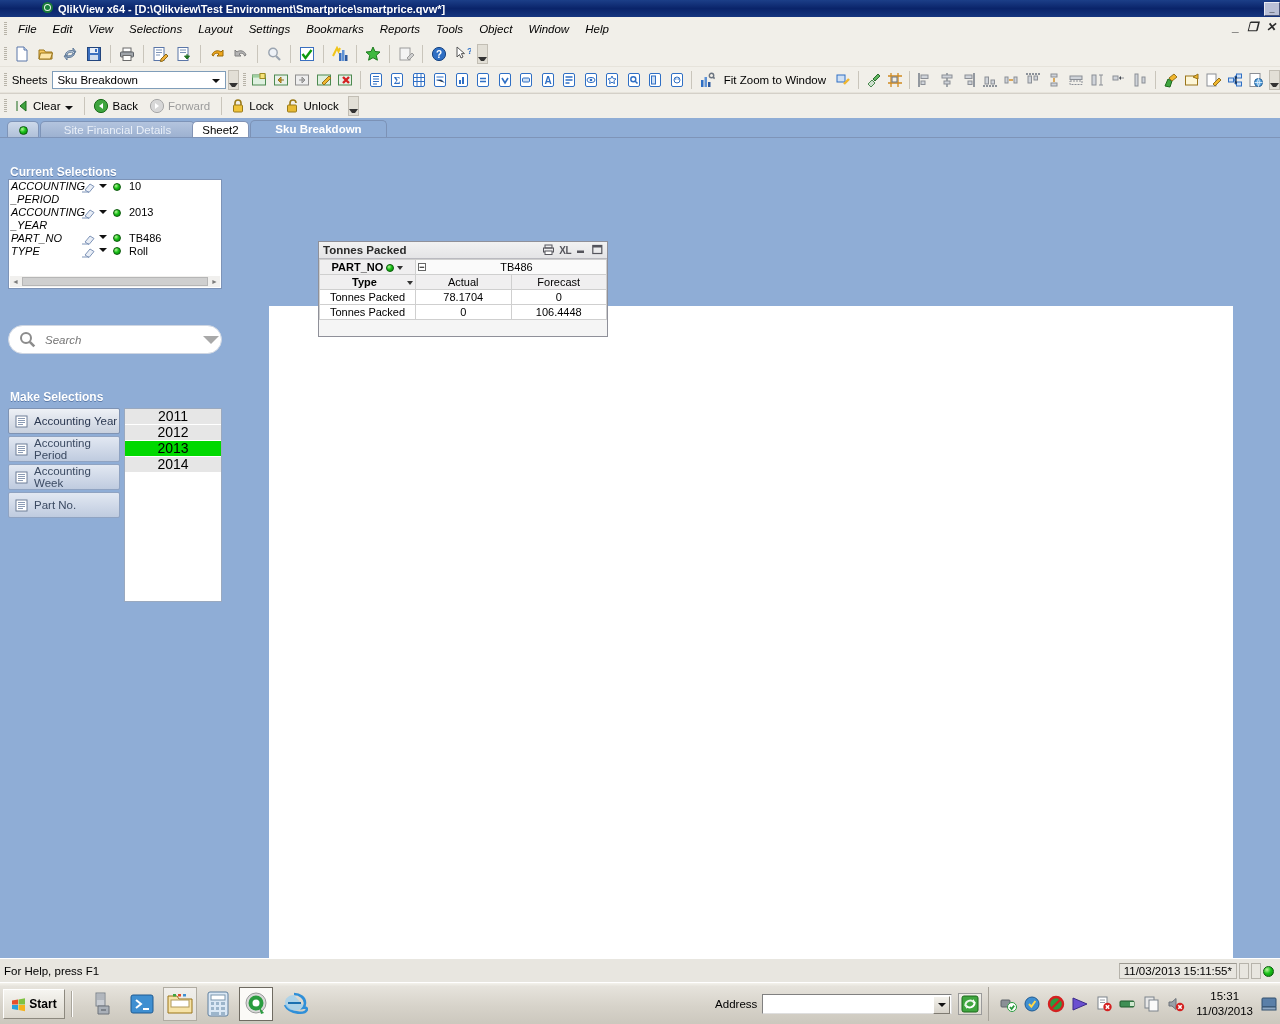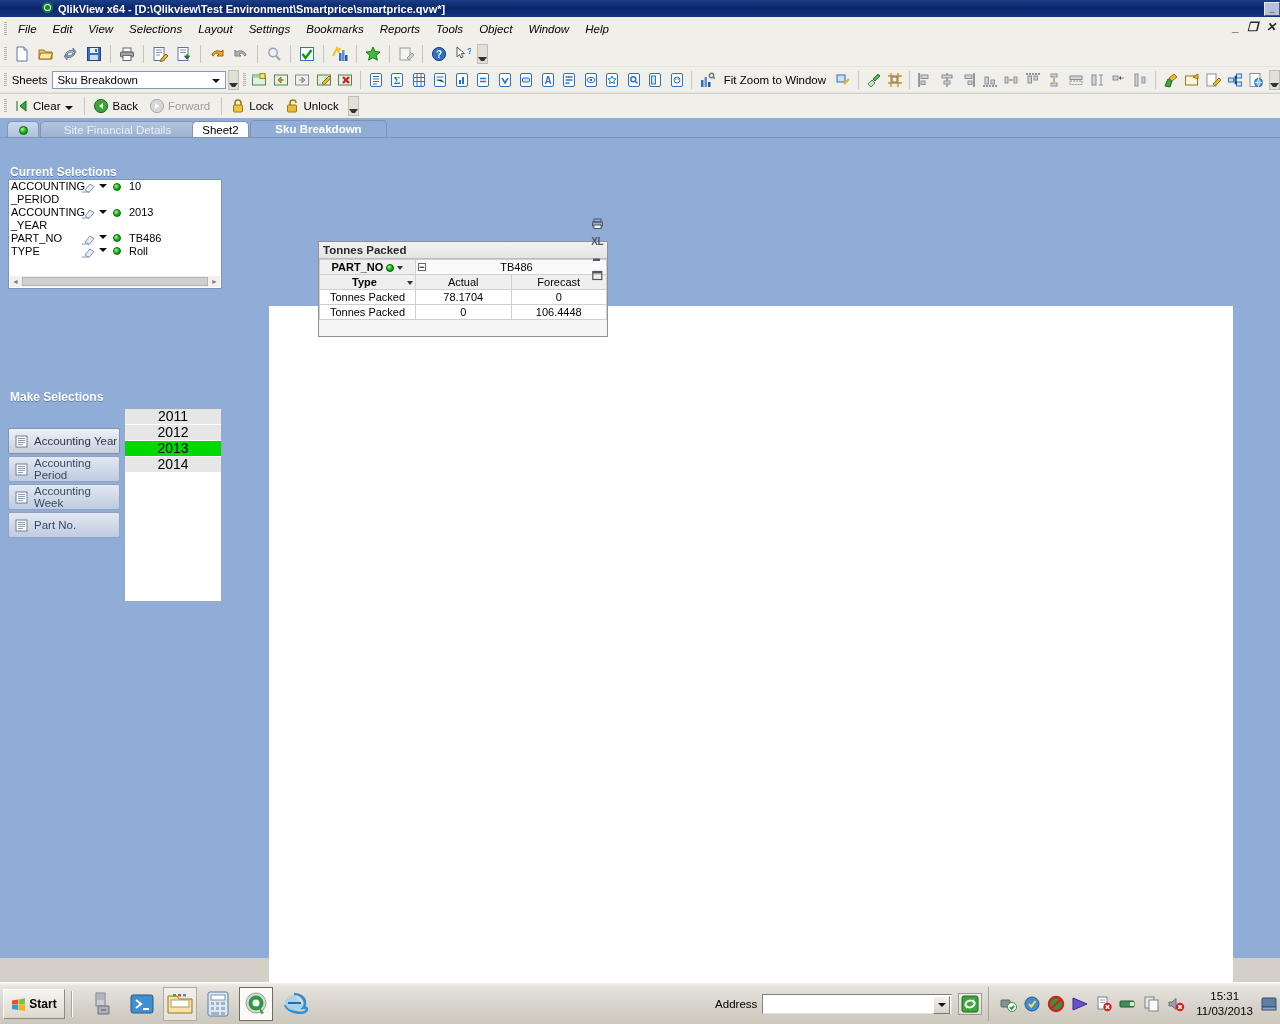--- a/index.html
+++ b/index.html
@@ -98,21 +98,21 @@
 
   
   .sec-title{position:absolute;font-weight:bold;font-size:12px;color:#ffffff;text-shadow:0 1px 0 #5d7cab;}
   .cs-box{
     position:absolute;left:8px;top:179px;width:214px;height:110px;
     background:#fff;border:1px solid #7d93b7;box-sizing:border-box;
   }
   .cs-row{display:flex;align-items:flex-start;font-size:11px;line-height:13px;height:26px;}
   .cs-row.short{height:13px;}
   .cs-name{width:70px;padding-left:2px;color:#000;}
-  .cs-name span{display:block;}
+  .cs-name span{display:block;font-style:italic;}
   .cs-eraser{width:18px;display:flex;align-items:flex-start;padding-top:1px;}
   .cs-caret{width:14px;display:flex;align-items:flex-start;padding-top:4px;}
   .cs-state{width:16px;display:flex;align-items:flex-start;padding-top:3px;}
   .cs-sm-dot{width:8px;height:8px;border-radius:50%;
     background:radial-gradient(circle at 33% 30%,#b9f59a,#19c219 45%,#0a7d0a);border:1px solid #0a5c0a;box-sizing:border-box;}
   .cs-val{flex:1;}
   .cs-scroll{position:absolute;left:1px;bottom:1px;width:210px;height:11px;background:#f1f0ee;display:flex;align-items:center;}
   .cs-scroll .sbar{flex:1;height:9px;background:#cfcfcf;border:1px solid #b6b6b6;box-sizing:border-box;margin:0 1px;}
   .cs-scroll .sarr{width:11px;text-align:center;font-size:7px;color:#7c7c7c;}
 
@@ -125,21 +125,21 @@
   .searchbox .sph{flex:1;margin-left:7px;font-style:italic;color:#9a9a9a;font-size:11.5px;}
   .searchbox .sdd{margin-right:12px;width:0;height:0;border-left:8px solid transparent;border-right:8px solid transparent;border-top:8px solid #a9a9a9;}
 
   .selbtns{position:absolute;left:8px;top:408px;width:112px;}
   .selbtn{
     width:112px;height:26px;margin-bottom:2px;box-sizing:border-box;
     background:linear-gradient(to bottom,#e2e8f2,#bfcbdf);
     border:1px solid #8fa3c2;border-radius:2px;
     display:flex;align-items:center;font-size:11.5px;color:#3b4a62;
   }
-  .selbtn.sel{background:linear-gradient(to bottom,#eef1f6,#c9d1de);border-color:#7f93b3;color:#2a3750;margin-top:20px;}
+  .selbtn.sel{background:linear-gradient(to bottom,#eef1f6,#c9d1de);border-color:#7f93b3;color:#2a3750;}
   .selbtn .bic{margin:0 6px 0 6px;display:flex;}
 
   .yearbox{
     position:absolute;left:124px;top:408px;width:98px;height:194px;
     background:#fff;border:1px solid #9aa9bf;box-sizing:border-box;
     overflow:hidden;
   }
   .yrow{height:15px;line-height:15px;text-align:center;font-size:14px;color:#000;
         border-bottom:1px solid #fff;background:#e6e6e6;}
   .yrow.selected{background:#00d900;}
@@ -154,21 +154,21 @@
   .pvt{
     position:absolute;left:318px;top:241px;width:290px;height:96px;
     border:1px solid #8f9099;background:#f5f5f5;box-sizing:border-box;
     font-size:11px;
   }
   .pvt-cap{
     height:17px;background:linear-gradient(to bottom,#f2f2f2,#e4e4e6);
     border-bottom:1px solid #b9b9bf;display:flex;align-items:center;
     font-weight:bold;font-size:11.5px;color:#2b2b2b;padding-left:4px;box-sizing:border-box;
   }
-  .pvt-cap .caps{margin-left:auto;display:flex;align-items:center;gap:5px;padding-right:4px;color:#55555c;flex-direction:column;}
+  .pvt-cap .caps{margin-left:auto;display:flex;align-items:center;gap:5px;padding-right:4px;color:#55555c;}
   .pvt-cap .xl{font-size:10px;font-weight:bold;letter-spacing:-0.5px;}
   .pvt-tbl{width:100%;border-collapse:collapse;table-layout:fixed;}
   .pvt-tbl td{border:1px solid #cfcfcf;height:15px;padding:0 2px;font-size:11px;box-sizing:border-box;}
   .hdrcell{background:#f0eff0;font-weight:bold;text-align:center;}
   .dimcell{background:#fafafa;text-align:center;}
   .datacell{background:#fff;text-align:center;}
   .labcell{background:#fff;text-align:center;}
   .exp{
     display:inline-block;width:8px;height:8px;border:1px solid #666;background:#fff;
     line-height:6px;text-align:center;font-size:9px;font-weight:bold;vertical-align:middle;
@@ -816,20 +816,30 @@
       <div class="cs-val">Roll</div>
     </div>
 
     <div class="cs-scroll">
       <div class="sarr">◄</div>
       <div class="sbar"></div>
       <div class="sarr">►</div>
     </div>
   </div>
 
+  <div class="searchbox">
+    <div class="sicon">
+      <svg width="17" height="17" viewBox="0 0 17 17">
+          <circle cx="7" cy="7" r="5" fill="none" stroke="#8c8c8c" stroke-width="2"></circle>
+          <path d="M10.8 10.8l4.5 4.5" stroke="#8c8c8c" stroke-width="2.6"></path>
+        </svg>
+      </div>
+    <input class="sph" style="border: none; outline: none; background: transparent; font-family: &quot;Liberation Sans&quot;, sans-serif;" placeholder="Search">
+    <div class="sdd"></div>
+  </div>
 
   <div class="sec-title" style="left:10px;top:390px;">Make Selections</div>
 
   <div class="selbtns">
     <div class="selbtn sel">
       <span class="bic">
         <svg width="13" height="13" viewBox="0 0 13 13">
             <rect x="1" y="1" width="11" height="11" fill="#fff" stroke="#6f7f98"></rect>
             <path d="M3 3.5h7M3 5.5h7M3 7.5h7M3 9.5h5" stroke="#8b9bb4"></path>
           </svg>
@@ -923,20 +933,29 @@
       </tr>
       <tr>
         <td class="labcell">Tonnes Packed</td>
         <td class="datacell">0</td>
         <td class="datacell">106.4448</td>
       </tr>
     </tbody>
       </table>
   </div>
 
+  <div class="statusbar">
+    <div class="sb-help">For Help, press F1</div>
+    <div class="sb-right">
+      <div class="sb-panel">11/03/2013 15:11:55*</div>
+      <div class="sb-pad"></div>
+      <div class="sb-pad"></div>
+      <div class="sb-dot"></div>
+    </div>
+  </div>
 
   <div class="taskbar">
     <div class="startbtn">
       <svg width="15" height="15" viewBox="0 0 15 15">
           <path d="M1 3.5l6-1v5H1z" fill="#e8502a"></path>
           <path d="M7.5 2.4l6.5-1.1v6.2H7.5z" fill="#7fc242"></path>
           <path d="M1 8h6v5l-6-1z" fill="#2aa1dc"></path>
           <path d="M7.5 8H14v6.2l-6.5-1.1z" fill="#f5b21c"></path>
         </svg>
       <span>Start</span>

